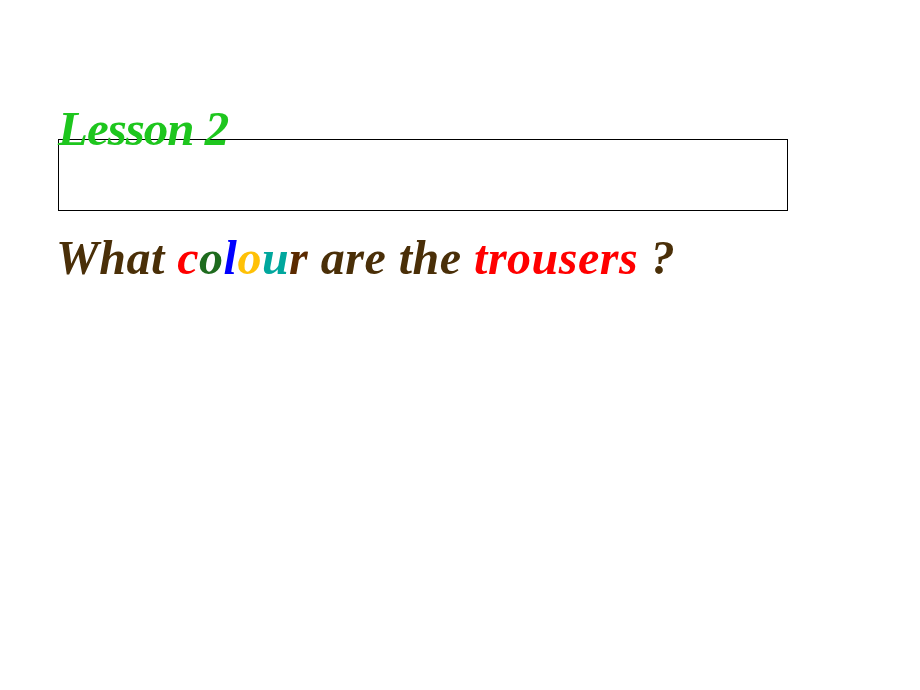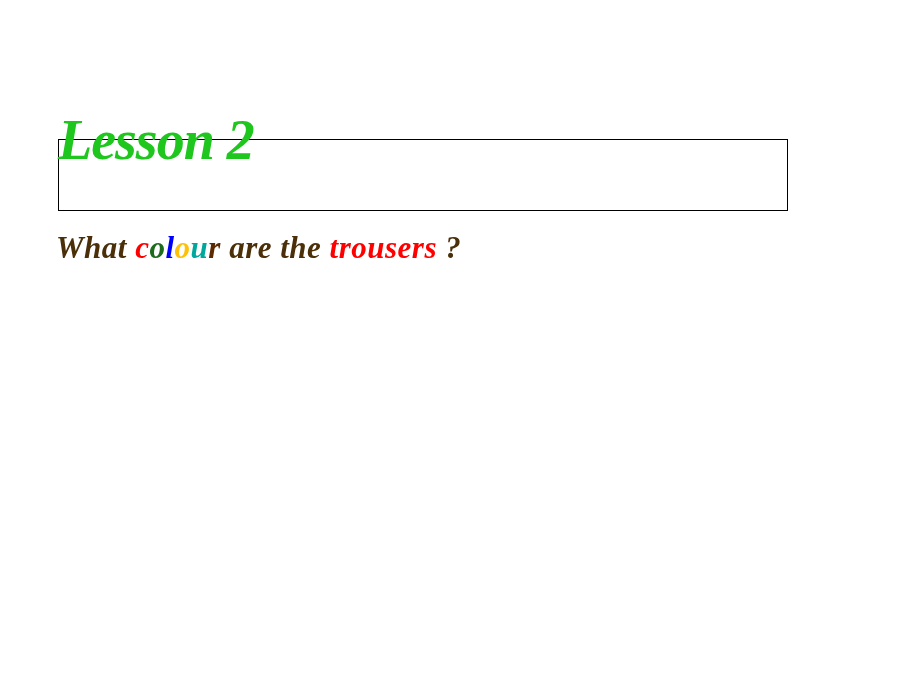--- a/index.html
+++ b/index.html
@@ -25,30 +25,30 @@
       position: absolute;
       left: 58px;
       top: 139px;
       width: 730px;
       height: 72px;
       border: 1px solid #000000;
     }
     .lesson-title {
       position: absolute;
       left: 58px;
-      top: 108px;
-      font-size: 56px;
+      top: 100px;
+      font-size: 49px;
       color: #1ec61e;
       letter-spacing: -1px;
     }
     .question-line {
       position: absolute;
       left: 56px;
       top: 230px;
-      font-size: 31px;
+      font-size: 48px;
       color: #4a2f08;
       letter-spacing: 0.5px;
       white-space: nowrap;
     }
     .word-what {
       color: #4a2f08;
     }
     .letter-c { color: #ff0000; }
     .letter-o1 { color: #1e6b1e; }
     .letter-l { color: #0000ff; }

